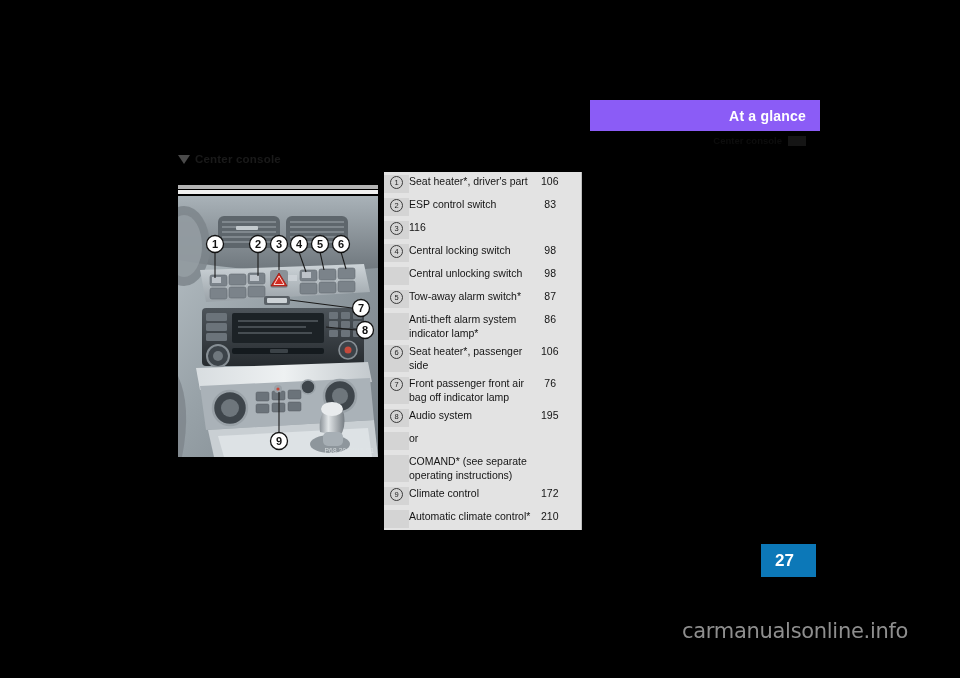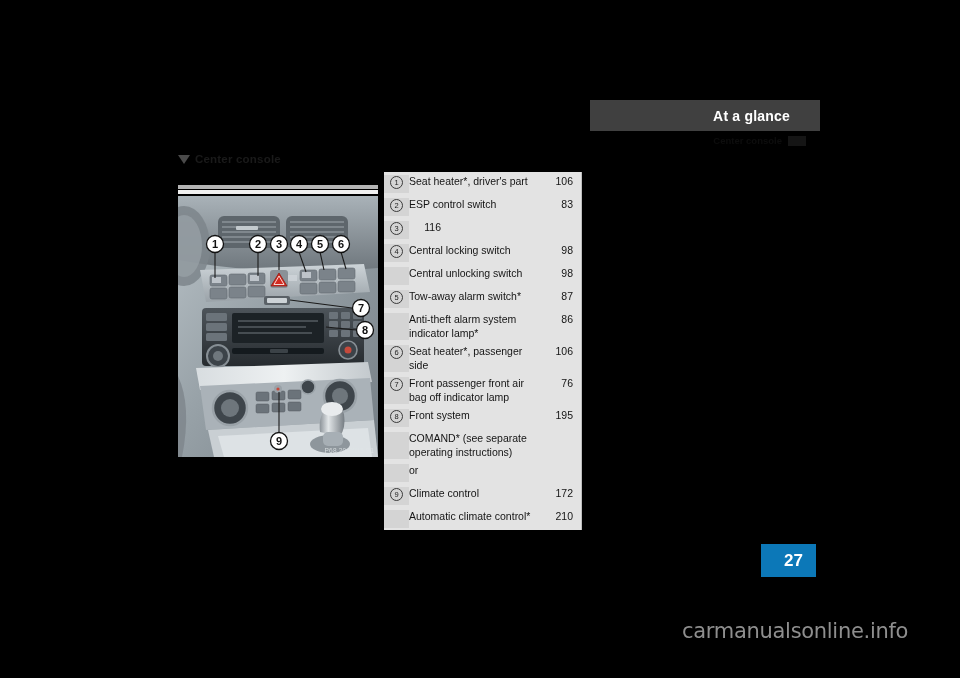--- a/index.html
+++ b/index.html
@@ -16,26 +16,26 @@
     -webkit-font-smoothing: antialiased;
   }
 
   
   .header-bar {
     position: absolute;
     left: 590px;
     top: 100px;
     width: 230px;
     height: 31px;
-    background: #404040;
+    background: #8b5cf6;
     display: flex;
     align-items: center;
     justify-content: flex-end;
     box-sizing: border-box;
-    padding-right: 30px;
+    padding-right: 14px;
   }
   .header-title {
     color: #ffffff;
     font-size: 14px;
     font-weight: bold;
     letter-spacing: 0.2px;
   }
   .header-sub {
     position: absolute;
     left: 590px;
@@ -201,38 +201,38 @@
     flex: 1;
     font-size: 10.5px;
     color: #141414;
     line-height: 13.5px;
     padding-right: 4px;
   }
   .c-page {
     width: 40px;
     flex: none;
     text-align: right;
-    padding-right: 8px;
+    padding-right: 25px;
     font-size: 10.5px;
     color: #141414;
     line-height: 13.5px;
     box-sizing: border-box;
   }
 
   
   .page-box {
     position: absolute;
     left: 761px;
     top: 544px;
     width: 55px;
     height: 33px;
     background: #0c78b8;
     display: flex;
     align-items: center;
-    padding-left: 23px;
+    padding-left: 14px;
     box-sizing: border-box;
   }
   .page-num {
     color: #ffffff;
     font-size: 17px;
     font-weight: bold;
   }
 
   
   .watermark {
@@ -531,34 +531,34 @@
         <div class="c-num">
           <span class="circ">7</span>
         </div>
         <div class="c-item">Front passenger front air bag off indicator lamp</div>
         <div class="c-page">76</div>
       </div>
       <div class="t-row">
         <div class="c-num">
           <span class="circ">8</span>
         </div>
-        <div class="c-item">Front system</div>
+        <div class="c-item">Audio system</div>
         <div class="c-page">195</div>
+      </div>
+      <div class="t-row">
+        <div class="c-num"></div>
+        <div class="c-item">or</div>
+        <div class="c-page"></div>
       </div>
       <div class="t-row">
         <div class="c-num"></div>
         <div class="c-item">COMAND* (see separate operating instructions)</div>
         <div class="c-page"></div>
       </div>
       <div class="t-row">
-        <div class="c-num"></div>
-        <div class="c-item">or</div>
-        <div class="c-page"></div>
-      </div>
-      <div class="t-row">
         <div class="c-num">
           <span class="circ">9</span>
         </div>
         <div class="c-item">Climate control</div>
         <div class="c-page">172</div>
       </div>
       <div class="t-row">
         <div class="c-num"></div>
         <div class="c-item">Automatic climate control*</div>
         <div class="c-page">210</div>

